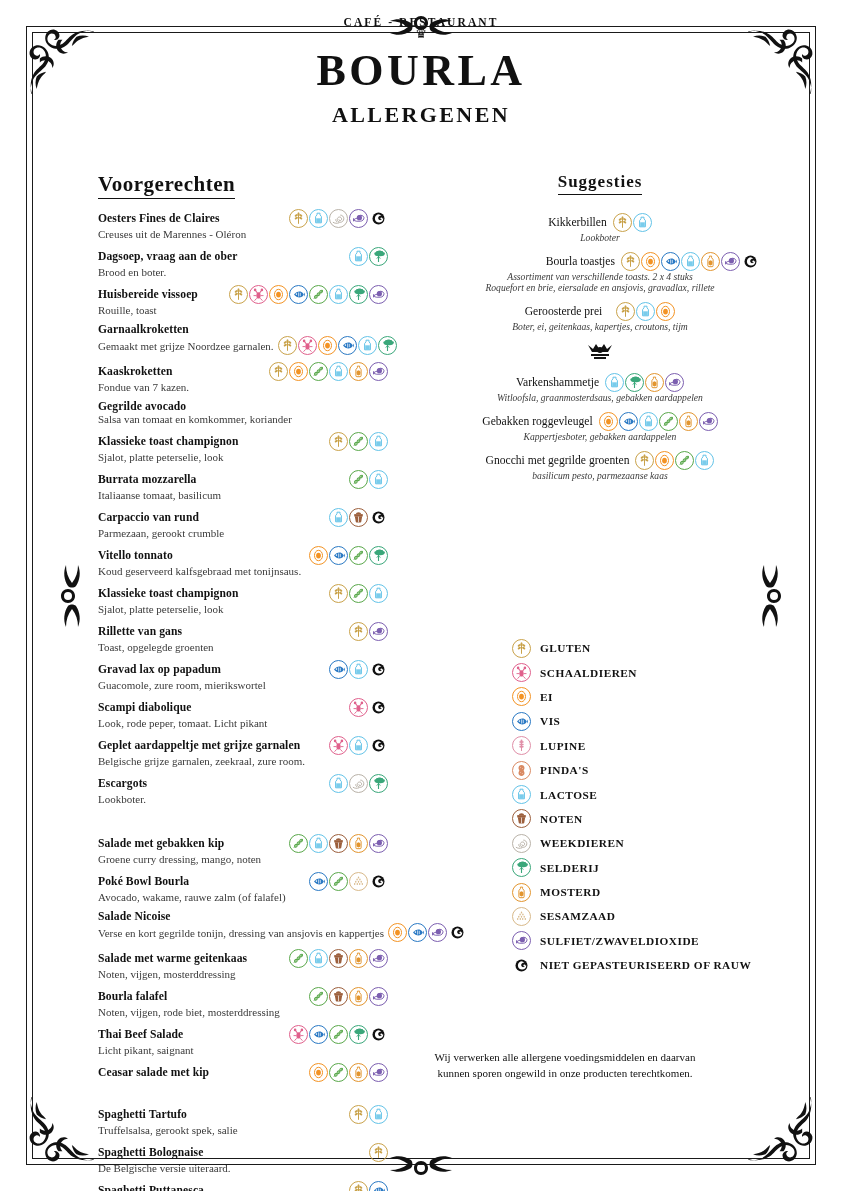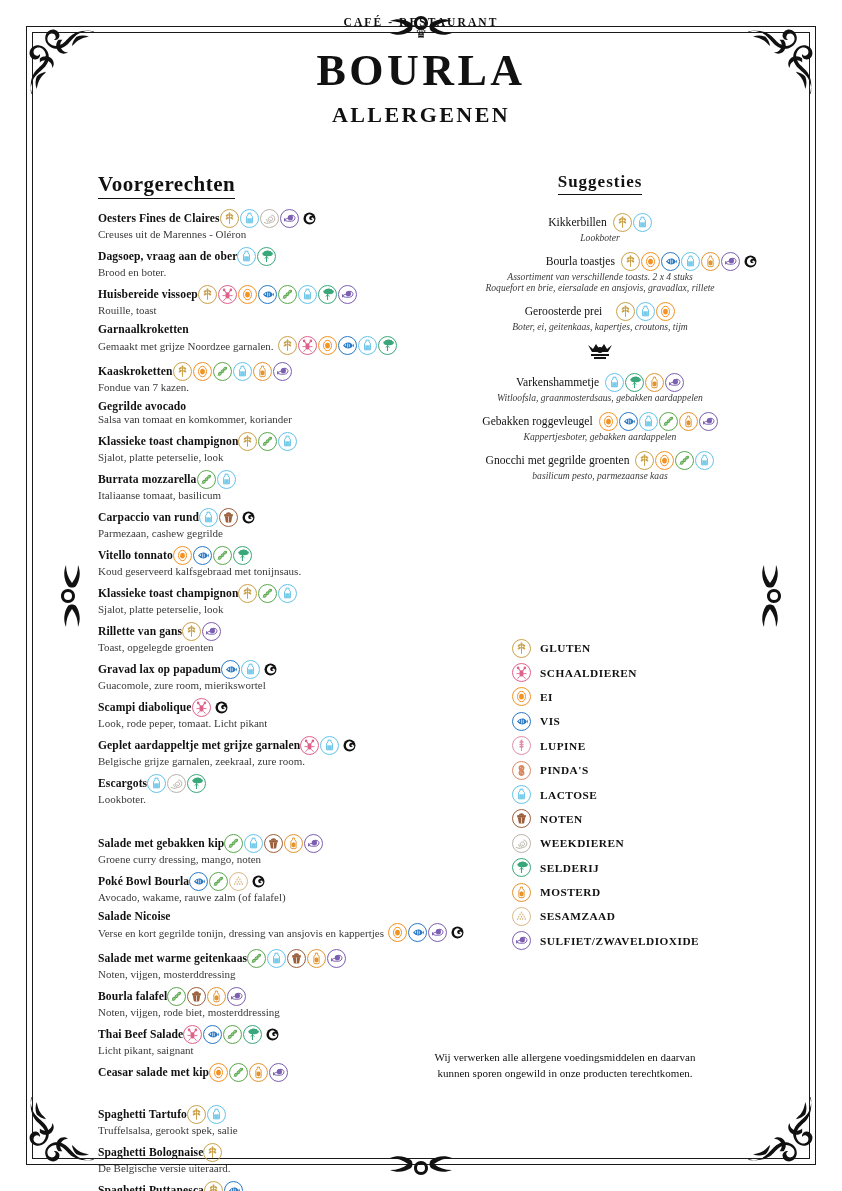--- a/index.html
+++ b/index.html
@@ -41,21 +41,21 @@
   .sec-title-left{font-size:21px;font-weight:700;letter-spacing:0.5px;
       border-bottom:1.1px solid #111;display:inline-block;padding-bottom:1px;
       font-family:"Liberation Serif",serif;}
   .sec-title-center{font-size:17px;font-weight:700;letter-spacing:1px;text-align:center;
       border-bottom:1px solid #111;display:inline-block;padding-bottom:2px;
       font-family:"Liberation Serif",serif;}
   .sec-wrap-center{text-align:center;}
 
   .items{margin-top:10px;}
   .item{margin-bottom:7px;position:relative;}
-  .item .row1{display:flex;align-items:center;gap:0;}
+  .item .row1{display:flex;align-items:center;gap:0;justify-content:space-between;}
   .item .row2{display:flex;align-items:center;gap:4px;}
   .name{font-size:11.6px;font-weight:700;letter-spacing:0.1px;white-space:nowrap;}
   .desc{font-size:11px;color:#3a3a3a;white-space:nowrap;}
   .icons{display:flex;align-items:center;gap:1px;}
 
   
   .r-item{margin-bottom:9px;position:relative;text-align:center;}
   .r-name{font-size:11.6px;font-weight:400;display:inline-block;}
   .r-desc{font-size:9.6px;font-style:italic;color:#3a3a3a;}
 
@@ -510,21 +510,21 @@
             <span class="ic" style="border: none;">
               <svg viewBox="0 0 13 13">
                 <circle cx="6.5" cy="6.5" r="6" fill="#111111"></circle>
      <path d="M7.2 2.6c.9.2 1.7.7 2.2 1.4-.6-.2-1.3-.2-1.9.1-1 .5-1.5 1.6-1.2 2.6.3 1 1.3 1.6 2.3 1.4.8-.2 1.4-.9 1.4-1.7h1.3c0 2.3-1.9 4.2-4.2 4.2S2.9 8.7 2.9 6.4 4.8 2.2 7.1 2.2z" fill="#fff"></path>
      <circle cx="9.4" cy="6.4" r="1" fill="#fff"></circle>
               </svg>
             </span>
           </span>
         </div>
         <div class="row2">
-          <span class="desc">Parmezaan, cashew gegrilde</span>
+          <span class="desc">Parmezaan, gerookt crumble</span>
         </div>
       </div>
       <div class="item">
         <div class="row1">
           <span class="name">Vitello tonnato</span>
           <span class="icons">
             <span class="ic" style="border: 1.1px solid rgb(243, 147, 36);">
               <svg viewBox="0 0 13 13">
                 <ellipse cx="6.5" cy="6.5" rx="4" ry="5.2" fill="none" stroke="#f39324" stroke-width="1"></ellipse>
      <ellipse cx="6.5" cy="6.6" rx="2.4" ry="2.9" fill="#f39324"></ellipse>
@@ -1506,18 +1506,28 @@
     </div>
     <div class="leg-row">
       <span class="ic" style="border: 1.1px solid rgb(124, 95, 176);">
         <svg viewBox="0 0 13 13">
           <path d="M1.6 9.2c0-1.5 1.2-2.7 2.7-2.7.2 0 .5 0 .7.1A3.6 3.6 0 0112 5.6c0 2-1.6 3.6-3.6 3.6H4.3a2.7 2.7 0 01-2.7-2.7z" fill="none" stroke="#7c5fb0" stroke-width="1"></path>
      <circle cx="7.4" cy="5.7" r="2.6" fill="#7c5fb0"></circle>
         </svg>
       </span>
       <span class="leg-label">SULFIET/ZWAVELDIOXIDE</span>
     </div>
+    <div class="leg-row">
+      <span class="ic" style="border: none;">
+        <svg viewBox="0 0 13 13">
+          <circle cx="6.5" cy="6.5" r="6" fill="#111111"></circle>
+     <path d="M7.2 2.6c.9.2 1.7.7 2.2 1.4-.6-.2-1.3-.2-1.9.1-1 .5-1.5 1.6-1.2 2.6.3 1 1.3 1.6 2.3 1.4.8-.2 1.4-.9 1.4-1.7h1.3c0 2.3-1.9 4.2-4.2 4.2S2.9 8.7 2.9 6.4 4.8 2.2 7.1 2.2z" fill="#fff"></path>
+     <circle cx="9.4" cy="6.4" r="1" fill="#fff"></circle>
+        </svg>
+      </span>
+      <span class="leg-label">NIET GEPASTEURISEERD OF RAUW</span>
+    </div>
   </div>
 
 <div class="footer">
   <div>Wij verwerken alle allergene voedingsmiddelen en daarvan</div>
   <div>kunnen sporen ongewild in onze producten terechtkomen.</div>
 </div>
 
 </body></html>

